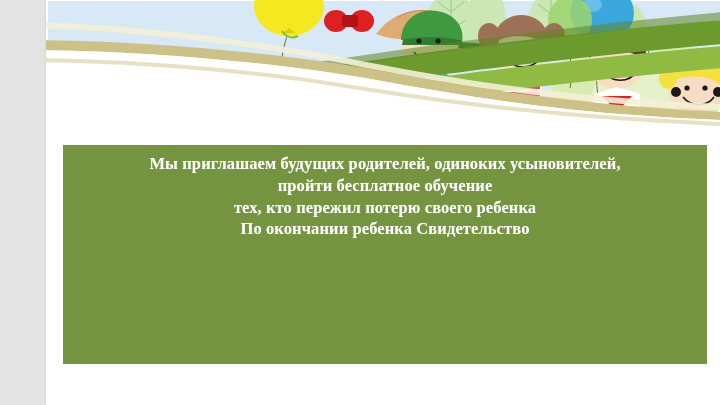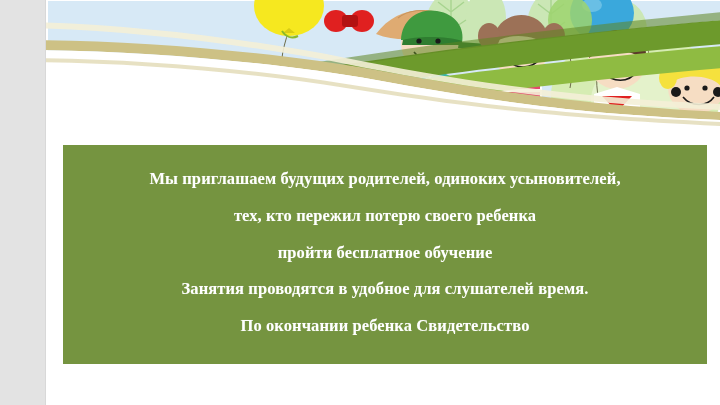--- a/index.html
+++ b/index.html
@@ -70,21 +70,20 @@
   .msg-line {
     color: #ffffff;
     font-family: "Liberation Serif", "DejaVu Serif", serif;
     font-weight: bold;
     font-size: 16.5px;
     line-height: 1.32;
     text-align: center;
     width: 100%;
     letter-spacing: 0.1px;
     text-shadow: 0 0 1px rgba(255,255,255,0.25);
-    margin-top: 15px;
   }
   .msg-line.lead {
     padding: 0 38px;
     box-sizing: border-box;
   }
 </style>
 </head>
 <body>
 
 <div id="viewer">
@@ -209,20 +208,19 @@
           <path d="M-20 50 C90 50 230 62 330 80 C430 98 520 114 675 120 L675 132 L-20 132 Z" fill="#ffffff"></path>
           <path d="M-20 58 C80 58 200 68 300 84 C400 100 500 114 675 122 L675 126 C500 118 400 104 300 88 C200 72 80 62 -20 62 Z" fill="#e3dcb8" opacity="0.85"></path>
           <path d="M-20 22 C80 24 200 38 300 58 C400 78 520 98 675 104 L675 110 C520 104 400 84 300 64 C200 44 80 30 -20 28 Z" fill="#f4efd7" opacity="0.9"></path>
 
         </g>
       </svg>
     </div>
 
     <div id="message-panel">
       <div class="msg-line lead">Мы приглашаем будущих родителей, одиноких усыновителей,</div>
+      <div class="msg-line">пройти бесплатное обучение</div>
       <div class="msg-line">тех, кто пережил потерю своего ребенка</div>
-      <div class="msg-line">пройти бесплатное обучение</div>
-      <div class="msg-line">Занятия проводятся в удобное для слушателей время.</div>
       <div class="msg-line">По окончании ребенка Свидетельство</div>
     </div>
 
   </div>
 </div>
 
 </body></html>

